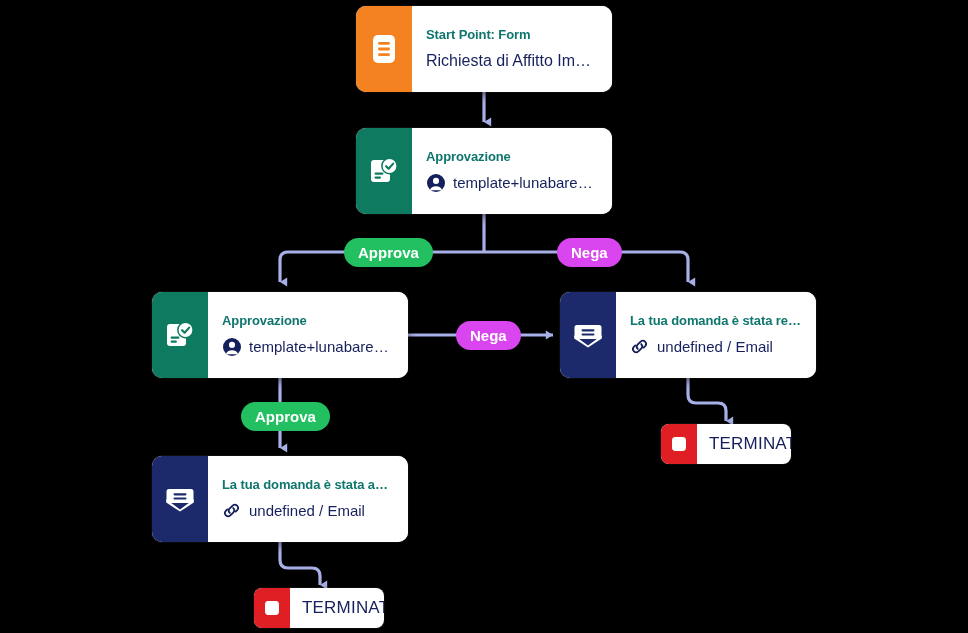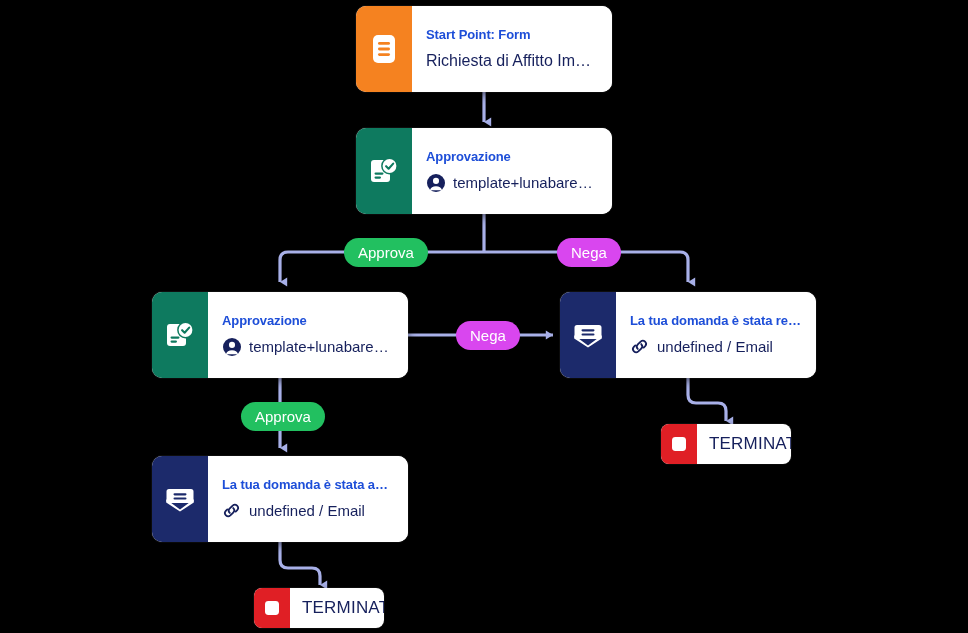--- a/index.html
+++ b/index.html
@@ -52,21 +52,21 @@
     padding: 11px 14px 11px 14px;
     display: flex;
     flex-direction: column;
     justify-content: center;
     gap: 9px;
     min-width: 0;
   }
   .node-title {
     font-size: 13px;
     font-weight: bold;
-    color: #1d4ed8;
+    color: #0f766e;
     letter-spacing: -0.1px;
     white-space: nowrap;
     overflow: hidden;
     text-overflow: ellipsis;
     line-height: 1.15;
   }
   .node-sub {
     font-size: 15px;
     font-weight: normal;
     color: #16205c;
@@ -122,21 +122,21 @@
 
   
   .edge-pill {
     position: absolute;
     display: flex;
     align-items: center;
     justify-content: center;
     border-radius: 999px;
     color: #ffffff;
     font-size: 15px;
-    font-weight: normal;
+    font-weight: bold;
     line-height: 1;
     padding: 0 14px;
     height: 29px;
     white-space: nowrap;
     box-sizing: border-box;
     text-align: right;
   }
   .edge-pill.approve { background: #22c060; }
   .edge-pill.deny    { background: #d946ef; }
 </style>

